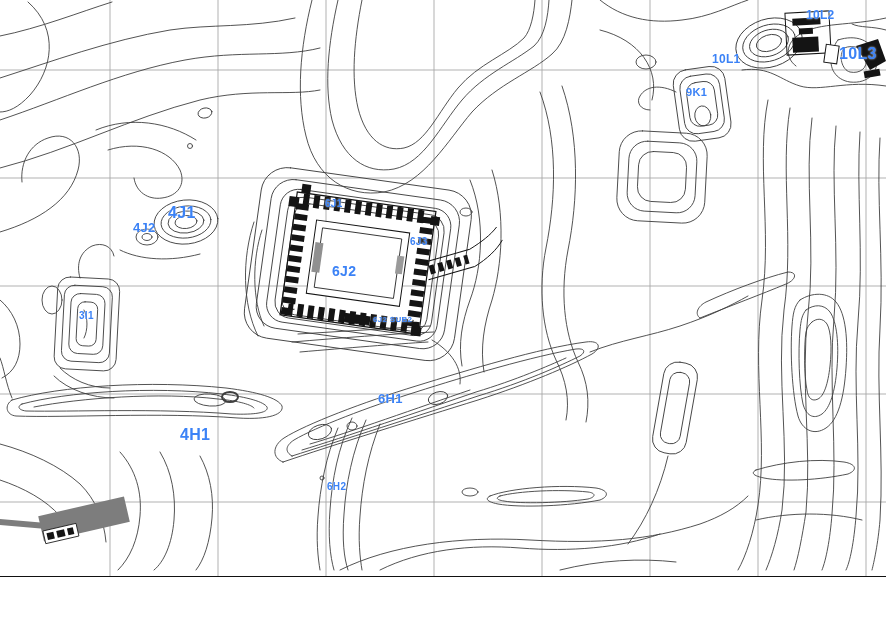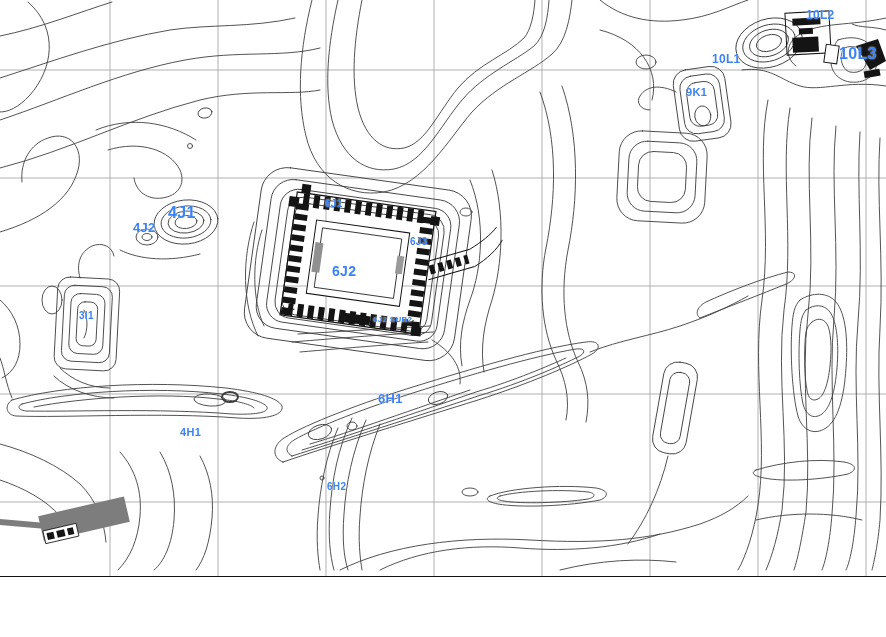--- a/index.html
+++ b/index.html
@@ -242,21 +242,21 @@
         <span class="map-label" style="left: 712px; top: 52px; font-size: 12px;">10L1</span>
         <span class="map-label" style="left: 839px; top: 45px; font-size: 16px;">10L3</span>
         <span class="map-label" style="left: 686px; top: 86px; font-size: 11px; text-align: right;">9K1</span>
         <span class="map-label" style="left: 168px; top: 204px; font-size: 16px;">4J1</span>
         <span class="map-label" style="left: 133px; top: 220px; font-size: 13px;">4J2</span>
         <span class="map-label" style="left: 325px; top: 198px; font-size: 10px;">6J1</span>
         <span class="map-label" style="left: 332px; top: 263px; font-size: 14px;">6J2</span>
         <span class="map-label" style="left: 410px; top: 236px; font-size: 10px;">6J3</span>
         <span class="map-label" style="left: 327px; top: 315px; font-size: 8px; padding-left: 46px;">6J2 SUB2</span>
         <span class="map-label" style="left: 79px; top: 310px; font-size: 10px;">3I1</span>
-        <span class="map-label" style="left: 180px; top: 426px; font-size: 11px;">4H1</span>
+        <span class="map-label" style="left: 180px; top: 426px; font-size: 16px;">4H1</span>
         <span class="map-label" style="left: 330px; top: 391px; font-size: 13px; padding-left: 48px;">6H1</span>
         <span class="map-label" style="left: 327px; top: 481px; font-size: 10px;">6H2</span>
       </div>
   </div>
 
   <div class="footer">
     
     
 
     

